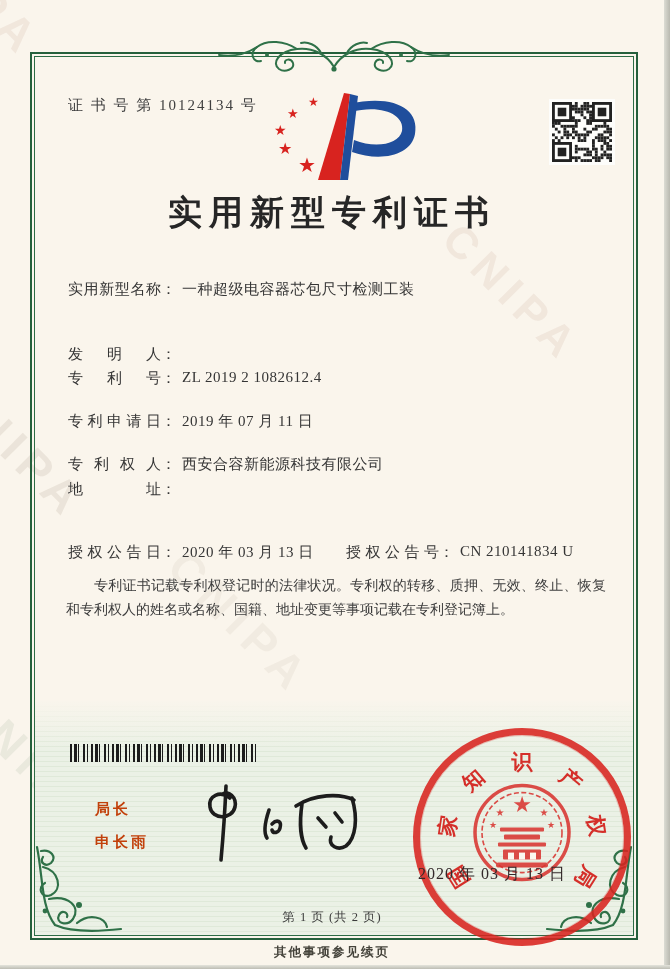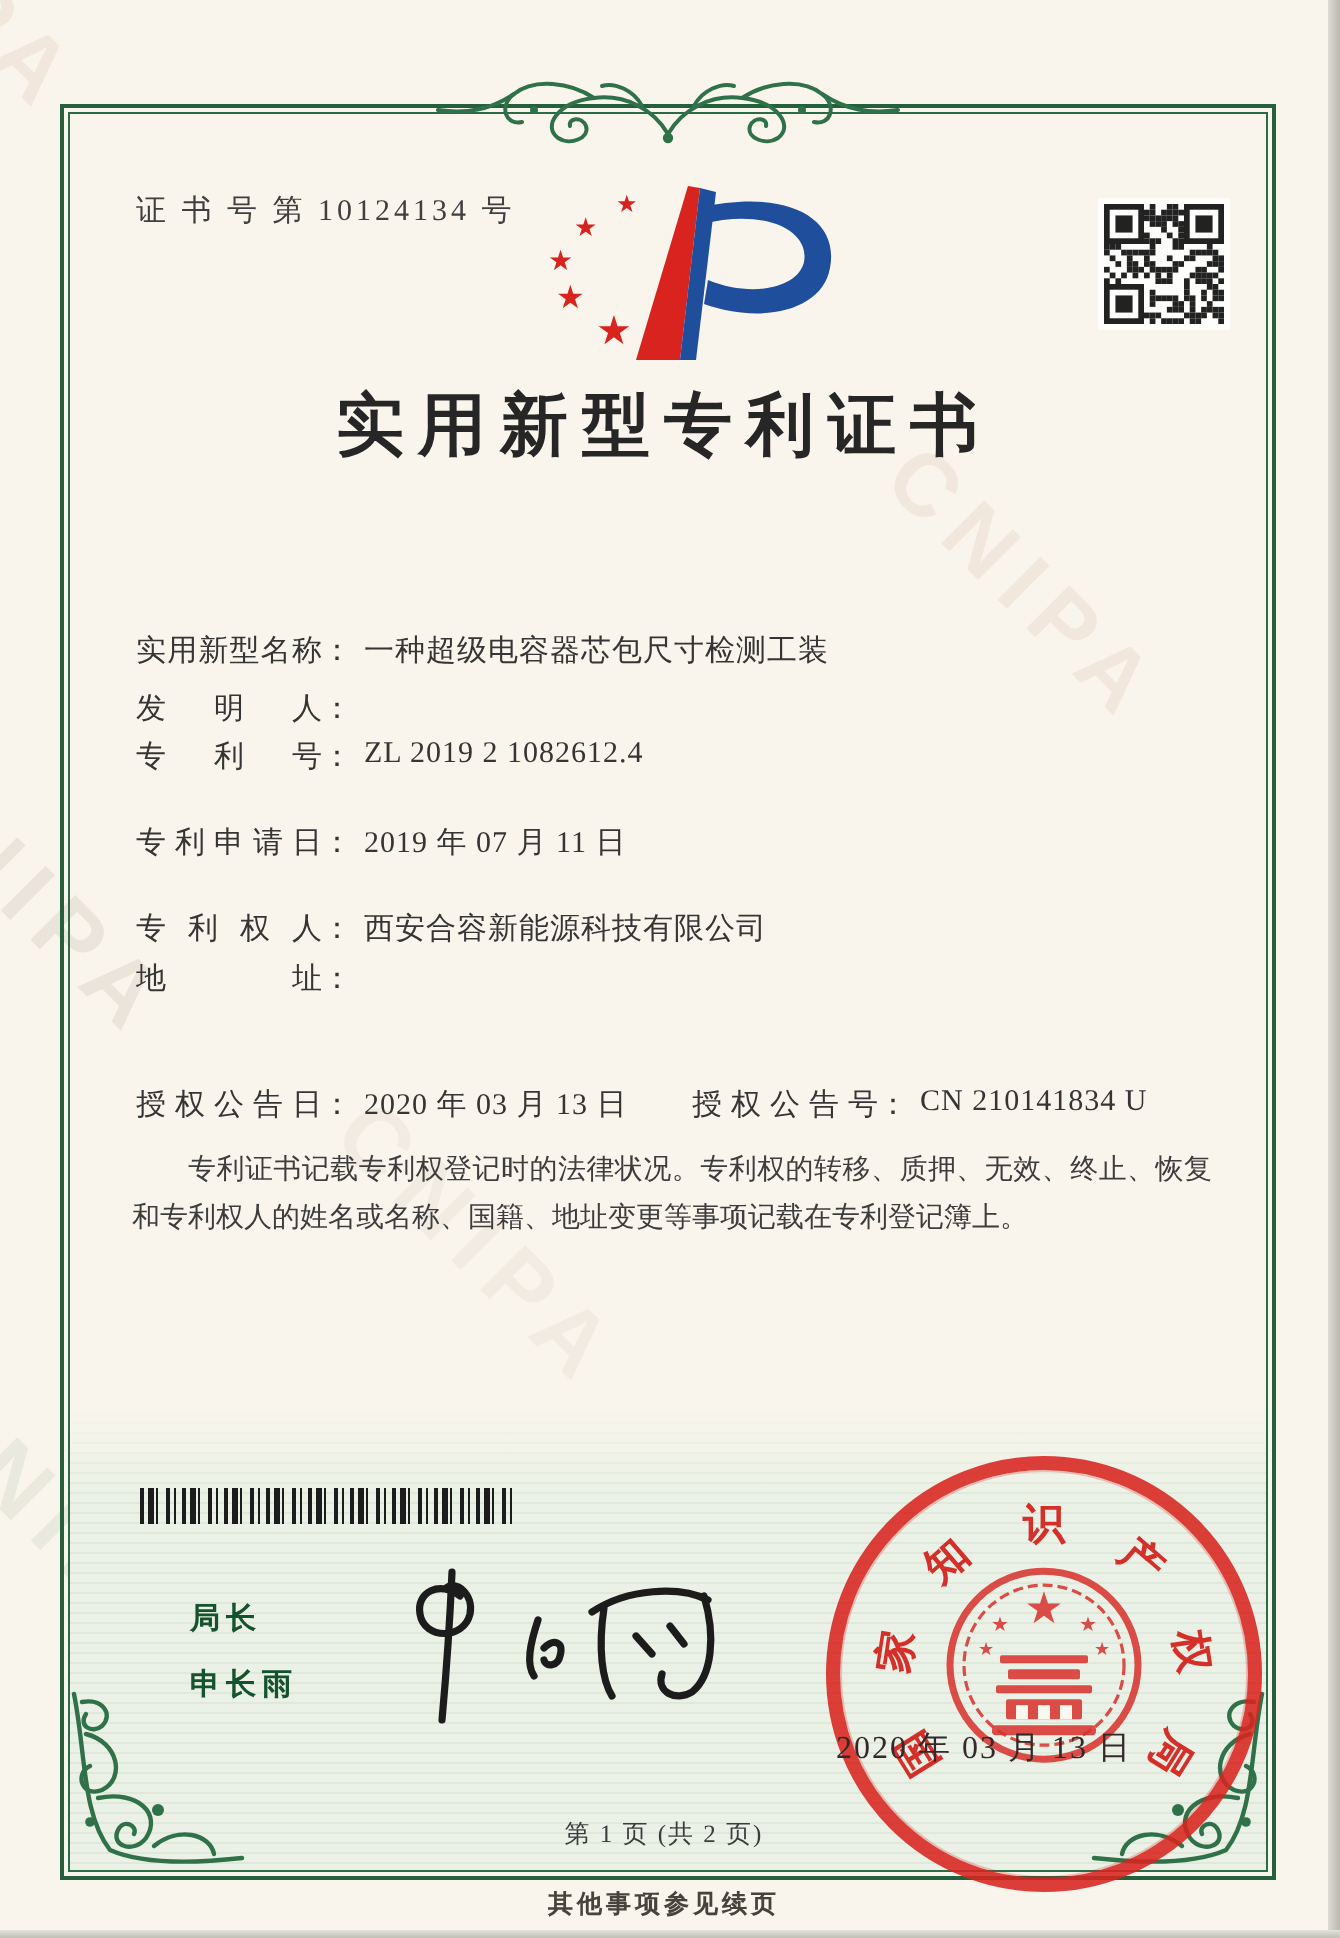--- a/index.html
+++ b/index.html
@@ -88,21 +88,21 @@
       #1c1c1c 4px 7px,transparent 7px 8px,
       #1c1c1c 8px 9px,transparent 9px 13px,
       #1c1c1c 13px 15px,transparent 15px 17px,
       #1c1c1c 17px 18px,transparent 18px 21px);
   }
 
   
   .sig-title,.sig-name{
     position:absolute;left:95px;
     font-family:"Liberation Sans","DejaVu Sans",sans-serif;
-    font-size:15px;font-weight:600;color:#14532d;letter-spacing:3px;
+    font-size:15px;font-weight:600;color:#c2410c;letter-spacing:3px;
   }
   .sig-title{top:800px;}
   .sig-name{top:833px;}
   .sig-script{position:absolute;left:190px;top:780px;}
 
   
   .seal{
     position:absolute;left:413px;top:728px;width:204px;height:204px;
     border-radius:50%;
     border:7px solid rgba(216,35,31,0.88);
@@ -358,21 +358,21 @@
       <rect x="48" y="6" width="9" height="9" fill="#222"></rect>
       <rect x="0" y="42" width="21" height="21" fill="#222"></rect>
       <rect x="3" y="45" width="15" height="15" fill="#fdfdfb"></rect>
       <rect x="6" y="48" width="9" height="9" fill="#222"></rect>
     </svg>
 </div>
 
 <div class="title">实用新型专利证书</div>
 
 <div class="fields">
-  <div class="frow" style="top:280px;margin-top:36px;">
+  <div class="frow" style="top:280px;">
     <span class="flabel">实用新型名称</span>
       <span class="fcolon">：</span>
     <span class="fvalue">一种超级电容器芯包尺寸检测工装</span>
   </div>
   <div class="frow" style="top:345px;">
     <span class="flabel">发明人</span>
       <span class="fcolon">：</span>
   </div>
   <div class="frow" style="top:369px;">
     <span class="flabel">专利号</span>

